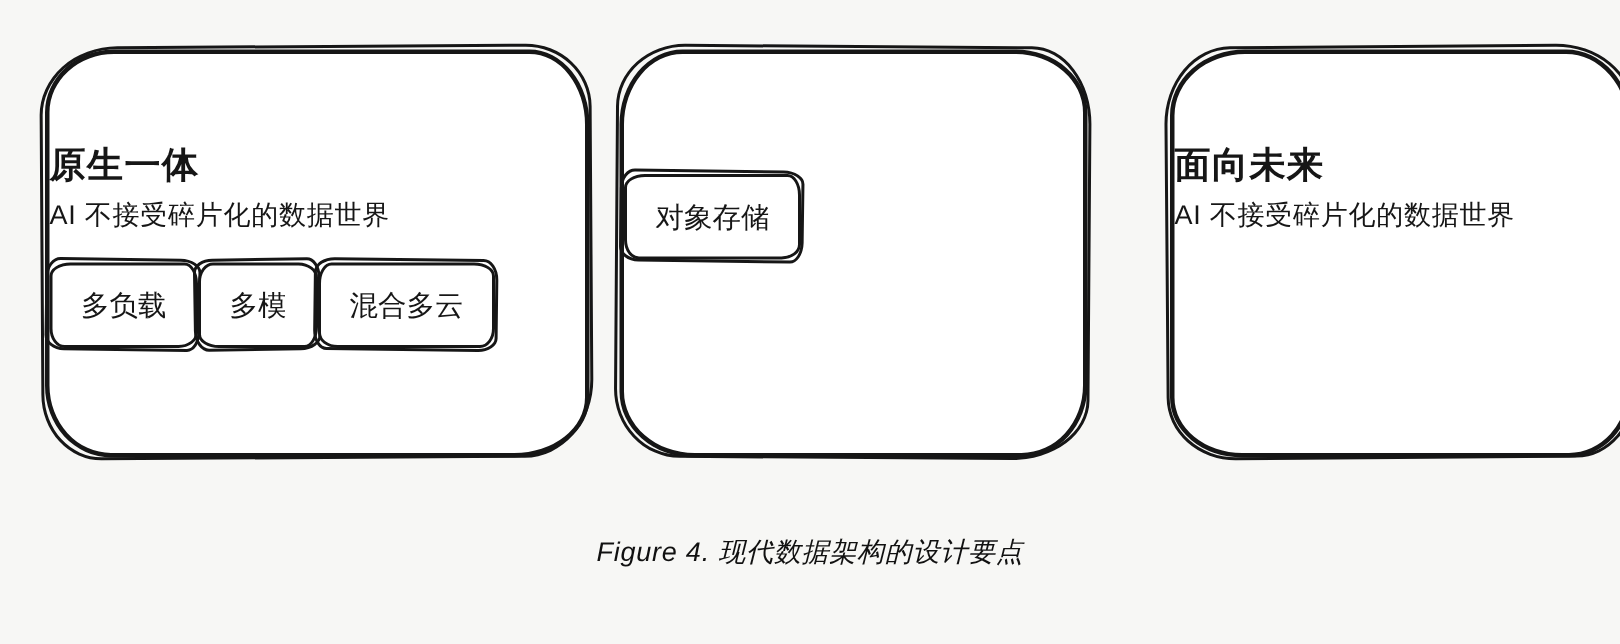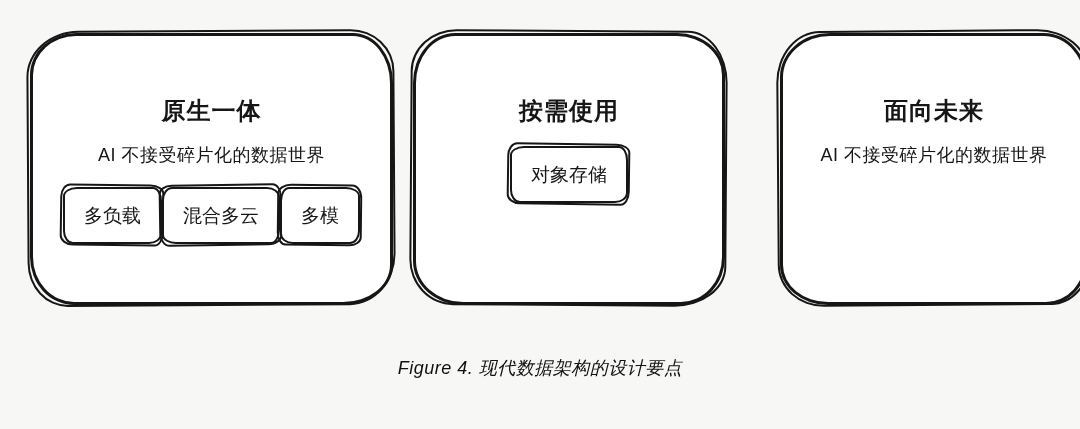--- a/index.html
+++ b/index.html
@@ -20,21 +20,20 @@
   
   .card {
     position: absolute;
     top: 33px;
     height: 272px;
     background: #ffffff;
     border: 3px solid #161616;
     box-sizing: border-box;
     display: flex;
     flex-direction: column;
-    align-items: center;
     padding-top: 60px;
   }
   .card::before {
     content: "";
     position: absolute;
     inset: -6px -5px -4px -6px;
     border: 2px solid #161616;
     pointer-events: none;
   }
   .card-1 { left: 30px;  width: 363px; border-radius: 46px 40px 50px 44px / 42px 50px 40px 48px; }
@@ -44,21 +43,21 @@
   .card-3 { left: 780px; width: 308px; border-radius: 50px 44px 42px 48px / 44px 50px 46px 40px; }
   .card-3::before { border-radius: 44px 52px 40px 46px / 52px 44px 46px 42px; transform: rotate(-0.45deg); }
 
   .card-title {
     font-size: 24px;
     font-weight: bold;
     line-height: 30px;
     letter-spacing: 1px;
   }
   .card-subtitle {
-    margin-top: 17px;
+    margin-top: 5px;
     font-size: 18px;
     line-height: 24px;
     letter-spacing: 0.5px;
   }
 
   
   .tag-row {
     margin-top: 20px;
     display: flex;
     align-items: center;
@@ -112,27 +111,26 @@
 </head>
 <body>
 
 <div class="stage">
 
   <div class="card card-1">
     <div class="card-title">原生一体</div>
     <div class="card-subtitle">AI 不接受碎片化的数据世界</div>
     <div class="tag-row">
       <div class="tag">多负载</div>
+      <div class="tag">多模</div>
       <div class="tag">混合多云</div>
-      <div class="tag">多模</div>
     </div>
   </div>
 
   <div class="card card-2">
-    <div class="card-title">按需使用</div>
     <div class="tag-row">
       <div class="tag">对象存储</div>
     </div>
   </div>
 
   <div class="card card-3">
     <div class="card-title">面向未来</div>
     <div class="card-subtitle">AI 不接受碎片化的数据世界</div>
     <div class="tag-row">
     </div>

